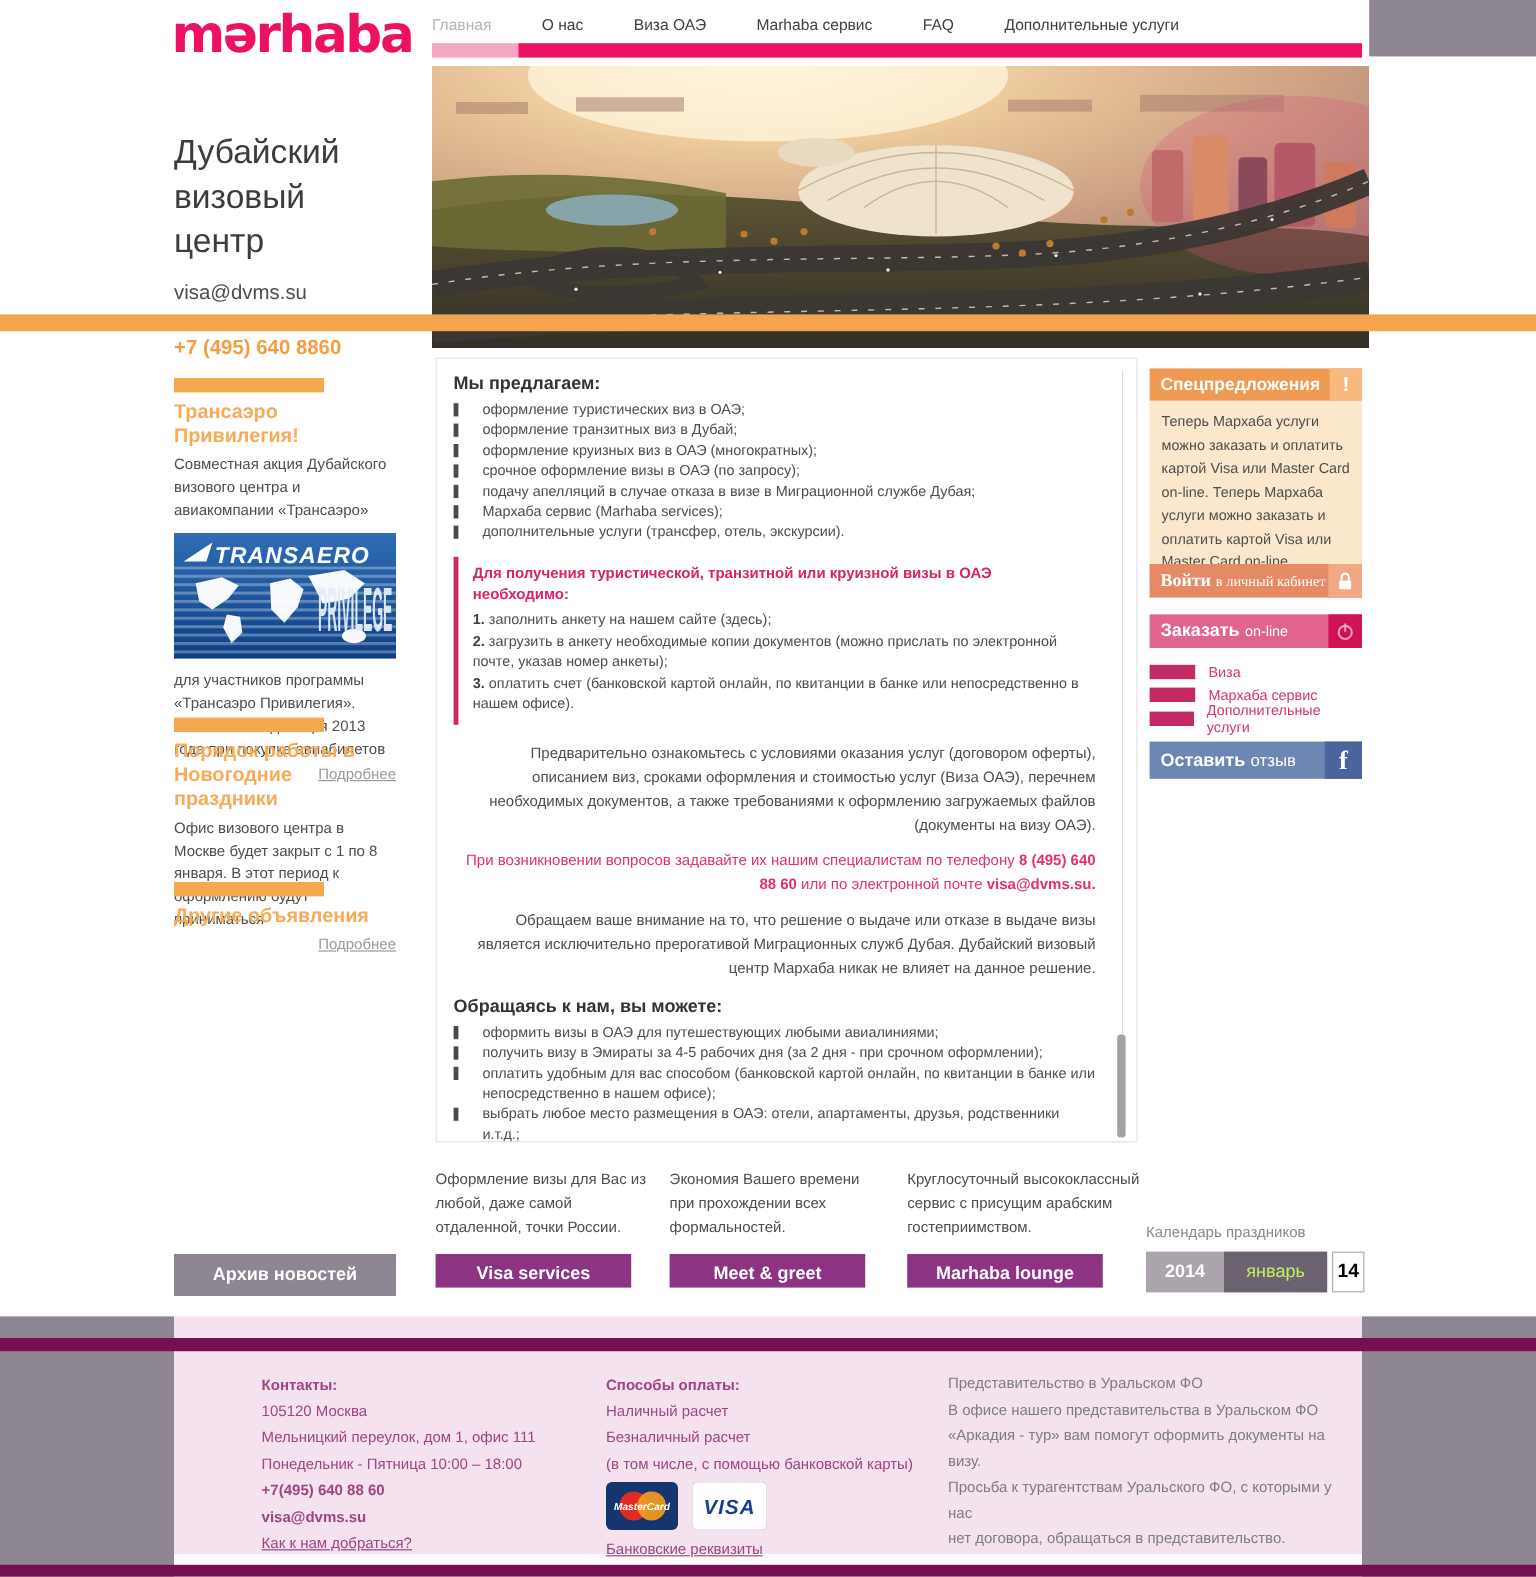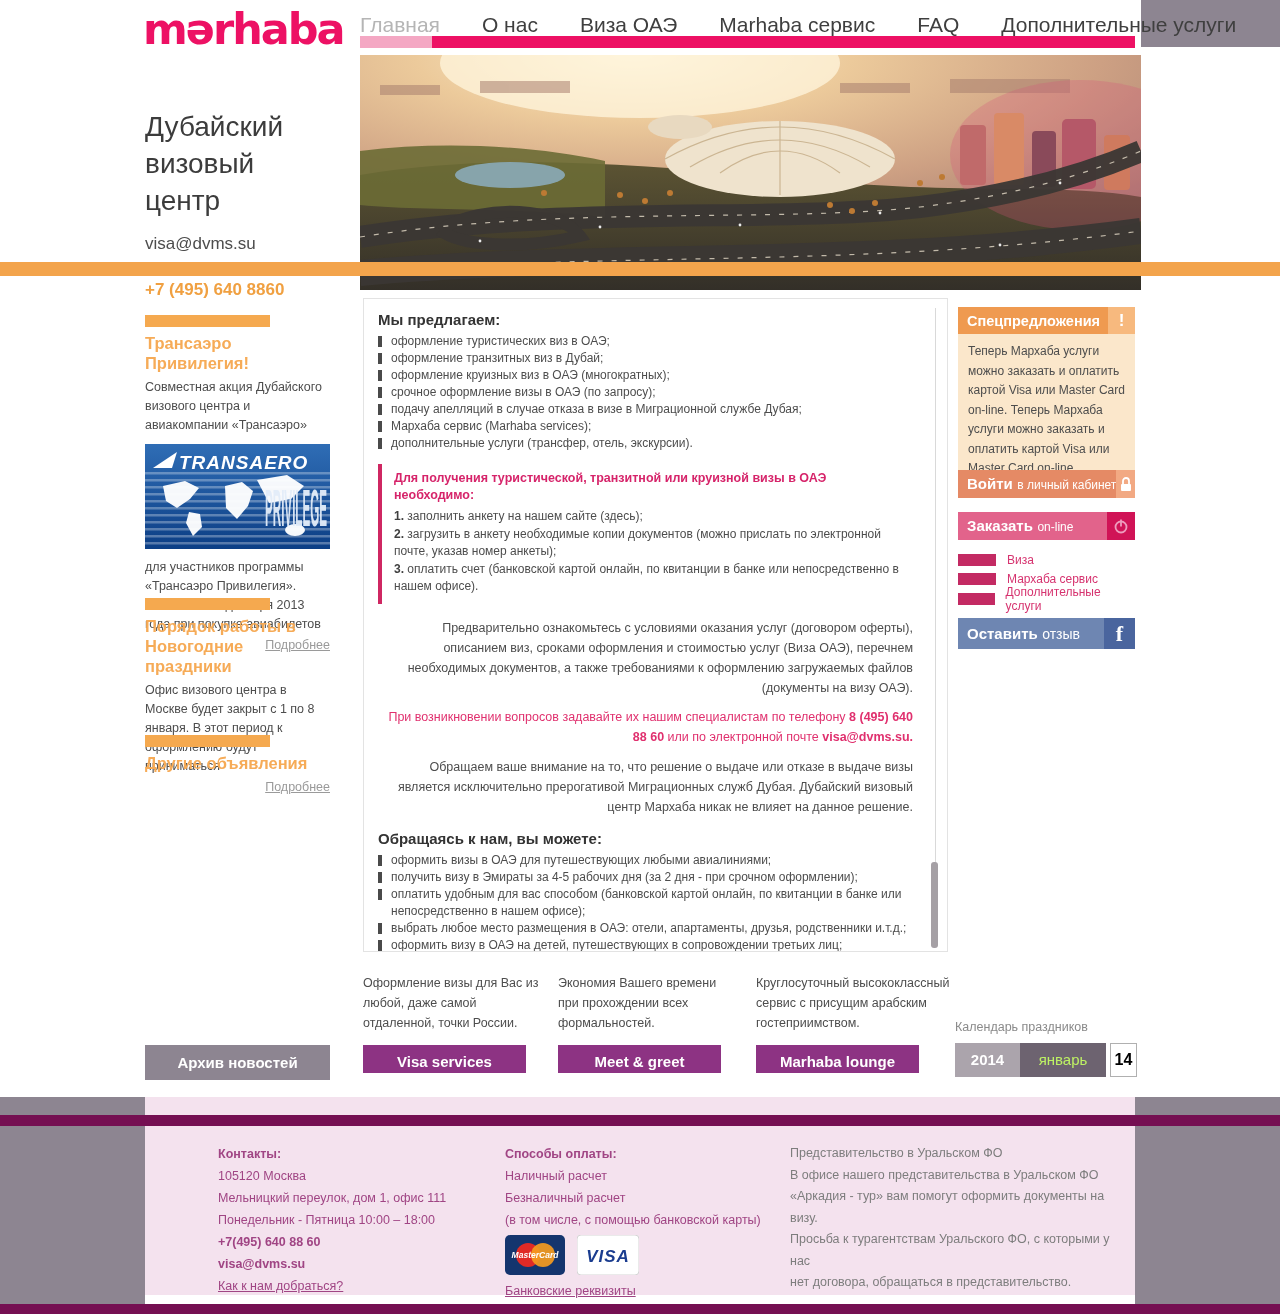--- a/index.html
+++ b/index.html
@@ -6,21 +6,21 @@
   html,body { background:#ffffff; }
   body {
     width:1280px; height:1314px; position:relative; overflow:hidden;
     font-family:"Liberation Sans", sans-serif; color:#4d4d4d;
   }
   .abs { position:absolute; }
 
   
   .logo { left:143px; top:4px; font-family:"DejaVu Sans",sans-serif;
     font-size:43px; font-weight:bold; color:#ed1164; letter-spacing:-2px; cursor:pointer; }
-  .nav { left:360px; top:13px; display:flex; gap:42px; font-size:21px; color:#3f3f3f; }
+  .nav { left:360px; top:13px; display:flex; gap:42px; font-size:13px; color:#3f3f3f; }
   .nav span { cursor:pointer; white-space:nowrap; }
   .nav .muted { color:#b5b5b5; cursor:default; }
   .navbar-light { left:360px; top:36px; width:72px; height:12px; background:#f4a7c3; }
   .navbar-dark  { left:432px; top:36px; width:703px; height:12px; background:#ed1164; }
   .corner-gray { left:1141px; top:0; width:139px; height:47px; background:#8d8591; }
 
   
   .hero { left:360px; top:55px; width:781px; height:235px; overflow:hidden; }
   .hero svg { display:block; }
 
@@ -40,21 +40,21 @@
   .sec-more { display:block; text-align:right; font-size:12.5px; color:#9a9a9a;
     text-decoration:underline; margin-top:4px; cursor:pointer; }
   .transaero-banner { width:185px; height:105px; margin-top:9px; margin-bottom:9px; cursor:pointer; }
   .archive-btn { left:145px; top:1045px; width:185px; height:35px; background:#8d8591;
     color:#fff; font-size:15px; font-weight:bold; text-align:center; line-height:35px; cursor:pointer; }
 
   
   .main-box { left:363px; top:298px; width:585px; height:654px; background:#fff;
     border:1px solid #e3e3e3; border-radius:0; padding:12px 34px 0 14px; overflow:hidden; }
   .m-head { font-size:15px; font-weight:bold; color:#333; margin-bottom:5px; }
-  .m-list li { list-style:none; position:relative; padding-left:13px;
+  .m-list li { list-style:none; position:relative; padding-left:24px;
     font-size:12px; line-height:17px; color:#4d4d4d; }
   .m-list .bb { position:absolute; left:0; top:3px; width:4px; height:11px; background:#4a4a4a; }
   .visa-box { margin-top:12px; border-left:4px solid #cf2762; padding:6px 10px 8px 12px; }
   .visa-box .vb-head { font-size:12.5px; font-weight:bold; color:#d6246a; line-height:17px; margin-bottom:4px; }
   .visa-box .vb-step { font-size:12px; line-height:17.5px; color:#4d4d4d; }
   .visa-box .vb-step b { color:#3f3f3f; }
   .m-para { margin-top:14px; font-size:12.5px; line-height:20px; color:#4d4d4d;text-align:right; }
   .m-para.pink { color:#e0306e; margin-top:9px; }
   .m-para.pink b { color:#e0306e; }
   .m-para.tight { margin-top:10px; }
@@ -68,21 +68,21 @@
   .rs-special-head .t { flex:1; padding-left:9px; color:#fff; font-size:14.5px; font-weight:bold; }
   .rs-special-head .sq { width:27px; height:27px; background:#f7b97e; color:#fff; font-weight:bold;
     font-size:17px; text-align:center; line-height:27px; }
   .rs-special-body { top:334px; background:#fbe7cb; padding:8px 10px 10px 10px;
     font-size:12px; line-height:19.5px; color:#4d4d4d; }
   .rs-bar { height:28px; display:flex; align-items:center; cursor:pointer; }
   .rs-bar .t { flex:1; padding-left:9px; color:#fff; white-space:nowrap; }
   .rs-bar .t b { font-size:15px; }
   .rs-bar .t span { font-size:12px; }
   .rs-bar .sq { width:28px; height:28px; display:flex; align-items:center; justify-content:center; }
-  .rs-login { top:470px; background:#e58a65; }
+  .rs-login { top:470px; background:#e58a65;font-family:Liberation Serif, serif; }
   .rs-login .sq { background:#f2a983; }
   .rs-order { top:512px; background:#e2638b; }
   .rs-order .sq { background:#d01356; }
   .rs-links { top:550px; }
   .rs-link { display:flex; align-items:center; height:19.5px; cursor:pointer; }
   .rs-link .bar { width:38px; height:12px; background:#c32a63; margin-right:11px; }
   .rs-link .t { font-size:12px; color:#d6336f; }
   .rs-feedback { top:618px; background:#6e86b2; height:31px; }
   .rs-feedback .sq { width:31px; height:31px; background:#4a659e; color:#fff;
     font-family:"Liberation Serif",serif; font-weight:bold; font-size:22px;

